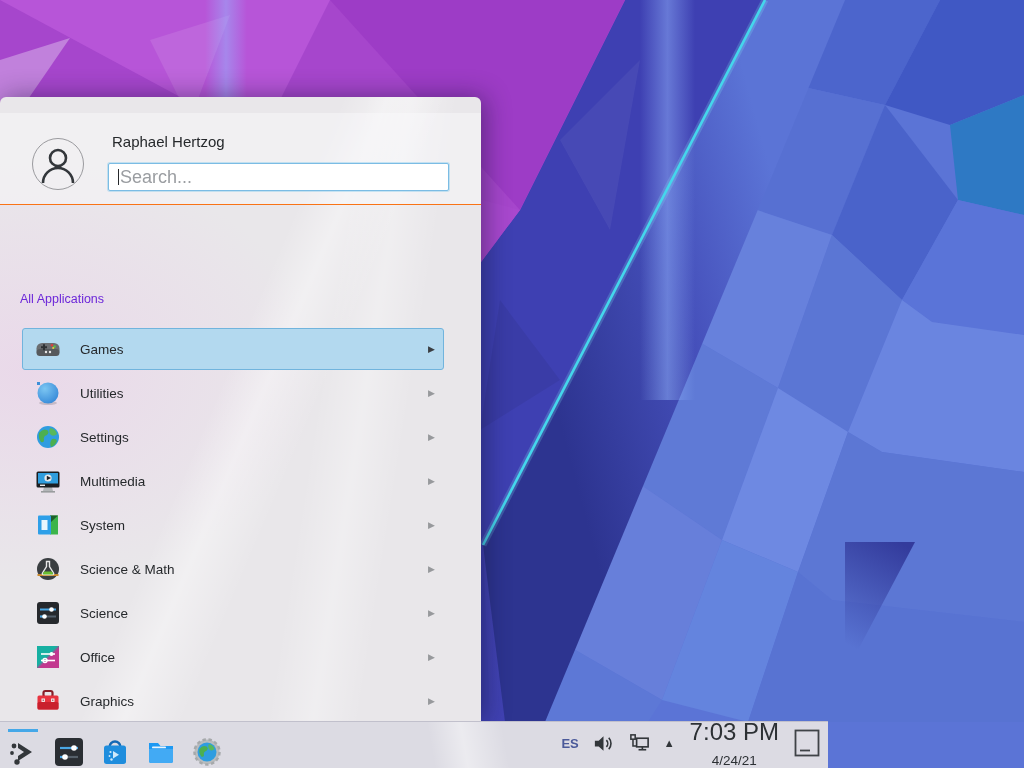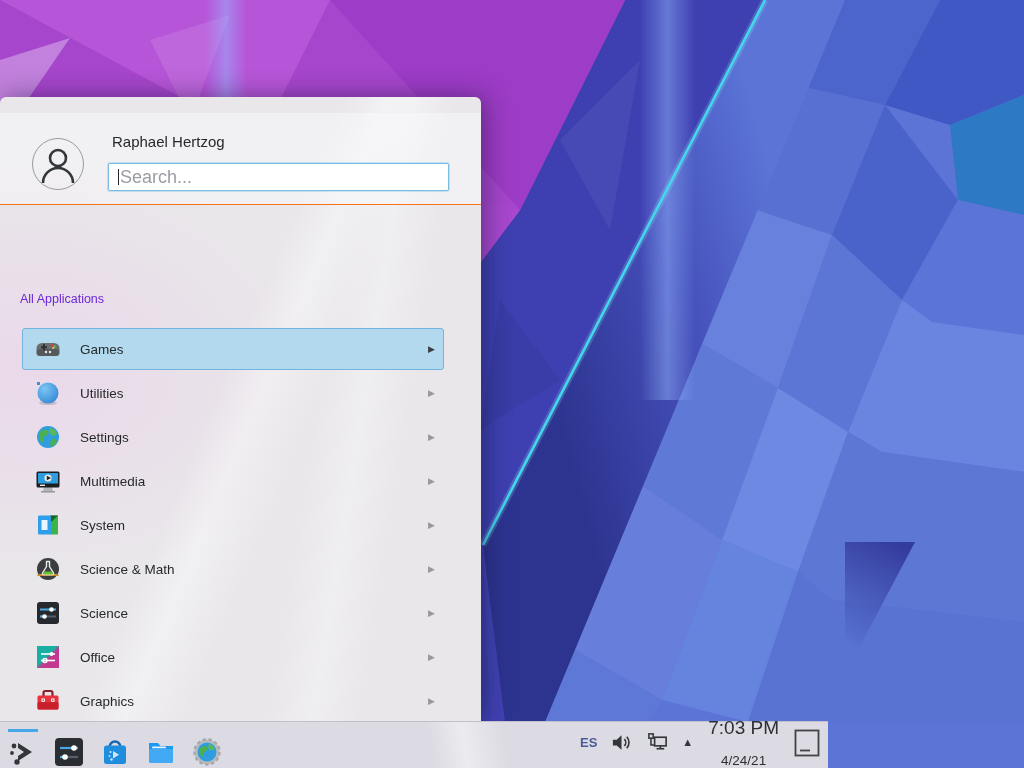--- a/index.html
+++ b/index.html
@@ -48,22 +48,22 @@
         background:linear-gradient(80deg, transparent 52%, rgba(255,255,255,.45) 56%, transparent 61%);}
   .tb-apps{display:flex;align-items:center;gap:14px;padding-left:7px;position:relative;z-index:1;}
   .tb-app{width:32px;height:32px;position:relative;}
   .tb-app svg{width:32px;height:32px;display:block;}
   .tb-active-stripe{position:absolute;left:1px;top:-7px;width:30px;height:3px;background:#45a8e8;}
   .tray{margin-left:auto;display:flex;align-items:center;gap:13px;padding-right:8px;
         position:relative;z-index:1;}
   .kbd-layout{font-size:13px;font-weight:bold;color:#4b5a9a;}
   .tray-caret{font-size:11px;color:#32363a;line-height:1;}
   .clock{text-align:center;color:#2c3034;line-height:1.05;padding:0 2px;}
-  .clock .time{font-size:19px;}
-  .clock .date{font-size:13.5px;margin-top:16px;}
+  .clock .time{font-size:24px;}
+  .clock .date{font-size:13.5px;margin-top:10px;}
 </style>
 </head>
 <body>
 
 <div id="wallpaper">
 <svg width="1024" height="768" viewBox="0 0 1024 768" preserveAspectRatio="none">
   <defs>
     <linearGradient id="wpBase" x1="0" y1="0" x2="1" y2="1">
       <stop offset="0" stop-color="#4a4cc0"></stop>
           <stop offset="1" stop-color="#3d3eae"></stop>

